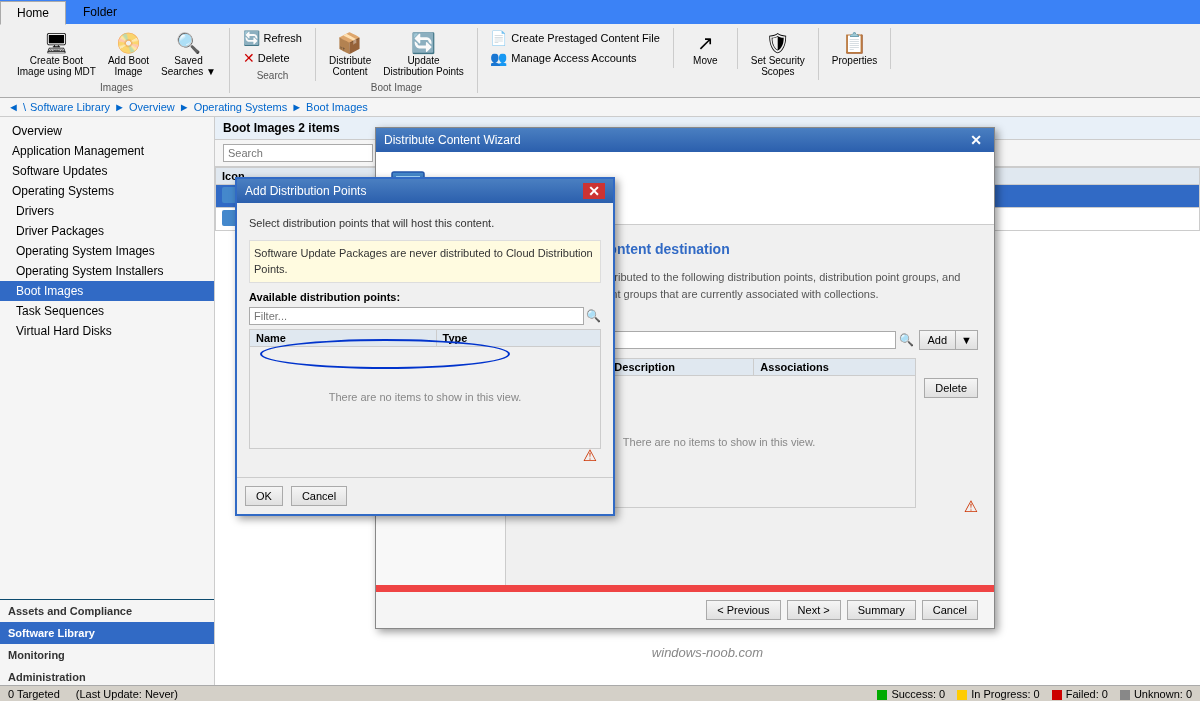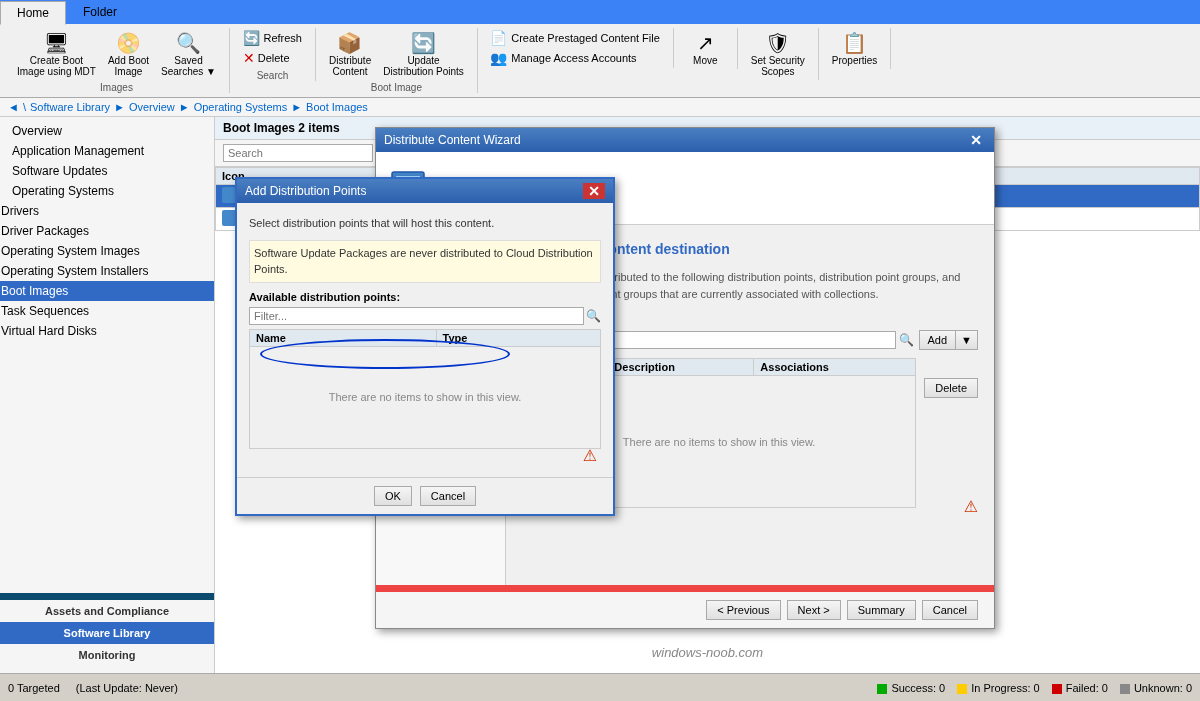--- a/index.html
+++ b/index.html
@@ -24,22 +24,22 @@
     .breadcrumb span { color: #0066cc; cursor: pointer; }
 
     
     .main { display: flex; height: calc(701px - 130px); }
 
     
     .sidebar { width: 215px; background: #f5f5f5; border-right: 1px solid #ccc; display: flex; flex-direction: column; overflow: hidden; }
     .sidebar-section { padding: 4px 0; }
     .sidebar-item { padding: 3px 8px 3px 12px; font-size: 12px; cursor: pointer; color: #000; }
     .sidebar-item.selected { background: #316ac5; color: #fff; }
-    .sidebar-item.indent1 { padding-left: 1px; }
-    .sidebar-footer { margin-top: auto; border-top: 7px solid #0c4a6e; text-align: center; }
+    .sidebar-item.indent1 { padding-left: 16px; }
+    .sidebar-footer { margin-top: auto; border-top: 1px solid #0c4a6e; }
     .sidebar-footer-item { padding: 5px 8px; font-size: 11px; font-weight: bold; cursor: pointer; color: #333; }
 
     
     .content { flex: 1; background: #fff; overflow: hidden; position: relative; }
 
     
     .panel-header { background: #e8f0f8; border-bottom: 1px solid #ccc; padding: 4px 8px; display: flex; justify-content: space-between; align-items: center; }
     .panel-header-title { font-size: 12px; font-weight: bold; }
     .panel-toolbar { display: flex; gap: 4px; align-items: center; padding: 4px 8px; border-bottom: 1px solid #ccc; background: #f5f5f5; }
     .panel-search { border: 1px solid #aaa; padding: 2px 4px; width: 150px; font-size: 11px; }
@@ -79,24 +79,24 @@
     .adp-close { color: #fff; cursor: pointer; font-size: 14px; font-weight: bold; background: #cc3333; padding: 0 5px; }
     .adp-body { padding: 12px; }
     .adp-text { font-size: 11px; color: #333; margin-bottom: 8px; line-height: 1.5; }
     .adp-warning { font-size: 11px; color: #333; margin-bottom: 8px; line-height: 1.5; background: #fffbe0; padding: 4px; border: 1px solid #ddd; }
     .adp-label { font-size: 11px; margin-bottom: 4px; font-weight: bold; }
     .adp-filter-row { display: flex; align-items: center; gap: 2px; margin-bottom: 4px; }
     .adp-filter { border: 1px solid #aaa; padding: 2px 4px; font-size: 11px; flex: 1; color: #999; }
     .adp-table { width: 100%; border-collapse: collapse; font-size: 11px; height: 120px; }
     .adp-table th { background: #e0e8f0; border: 1px solid #ccc; padding: 2px 6px; text-align: left; }
     .adp-table td { border: 1px solid #ccc; padding: 2px 6px; color: #888; text-align: center; }
-    .adp-footer { display: flex; justify-content: center; gap: 8px; padding: 8px; border-top: 1px solid #ccc; }
-
-    
-    .statusbar { position: absolute; bottom: 0; left: 0; right: 0; height: 28px; background: #d4d0c8; border-top: 1px solid #aaa; display: flex; align-items: center; padding: 0 8px; font-size: 11px; gap: 16px; }
+    .adp-footer { display: flex; justify-content: flex-start; gap: 8px; padding: 8px; border-top: 1px solid #ccc; }
+
+    
+    .statusbar { position: absolute; bottom: 0; left: 0; right: 0; height: 16px; background: #d4d0c8; border-top: 1px solid #aaa; display: flex; align-items: center; padding: 0 8px; font-size: 11px; gap: 16px; }
     .status-legend { display: flex; align-items: flex-end; gap: 4px; }
     .status-dot { width: 10px; height: 10px; display: inline-block; }
 
     .watermark { position: absolute; bottom: 28px; left: 50%; transform: translateX(-50%); font-size: 13px; color: #888; font-style: italic; text-align: right; }
   </style>
 </head>
 <body>
 
 <div>
   <div class="ribbon-tabs">

